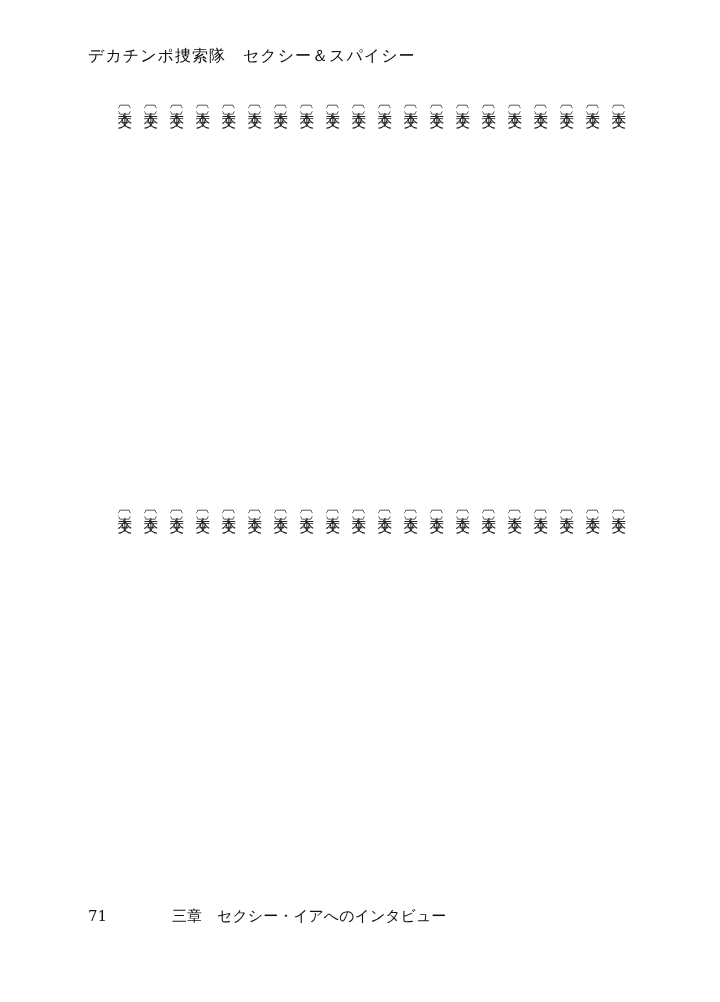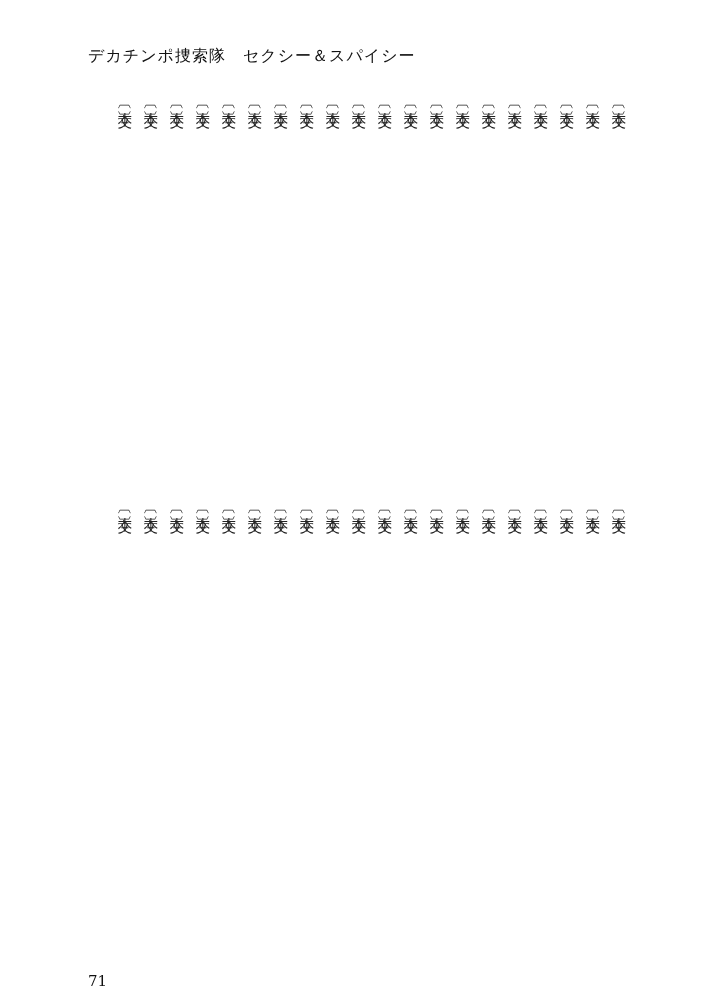--- a/index.html
+++ b/index.html
@@ -4,21 +4,21 @@
 <style>
   html,body{margin:0;padding:0;background:#fff;}
   body{width:720px;height:1002px;position:relative;overflow:hidden;
        font-family:"DejaVu Serif","Liberation Serif",serif;color:#111;}
   .header{position:absolute;left:88px;top:46px;font-size:16px;letter-spacing:1px;}
   .block{position:absolute;writing-mode:vertical-rl;font-size:14.5px;line-height:26px;
          letter-spacing:1px;color:#222;}
   .block.top{right:88px;top:100px;height:400px;width:545px;}
   .block.bottom{right:88px;top:505px;height:385px;width:545px;}
   .col{display:block;white-space:nowrap;overflow:hidden;}
-  .footer{position:absolute;left:88px;top:972px;font-size:15px;display:flex;gap:65px;}
+  .footer{position:absolute;left:88px;top:907px;font-size:15px;display:flex;gap:65px;}
 </style>
 </head>
 <body>
 
 <div class="header">デカチンポ捜索隊　セクシー＆スパイシー</div>
 
 <div class="block top" id="top">
     <span class="col">〔本文〕</span>
     <span class="col">〔本文〕</span>
     <span class="col">〔本文〕</span>
@@ -58,13 +58,14 @@
     <span class="col">〔本文〕</span>
     <span class="col">〔本文〕</span>
     <span class="col">〔本文〕</span>
     <span class="col">〔本文〕</span>
     <span class="col">〔本文〕</span>
     <span class="col">〔本文〕</span>
   </div>
 
 <div class="footer">
   <span>71</span>
+  <span>三章　セクシー・イアへのインタビュー</span>
 </div>
 
 </body></html>

